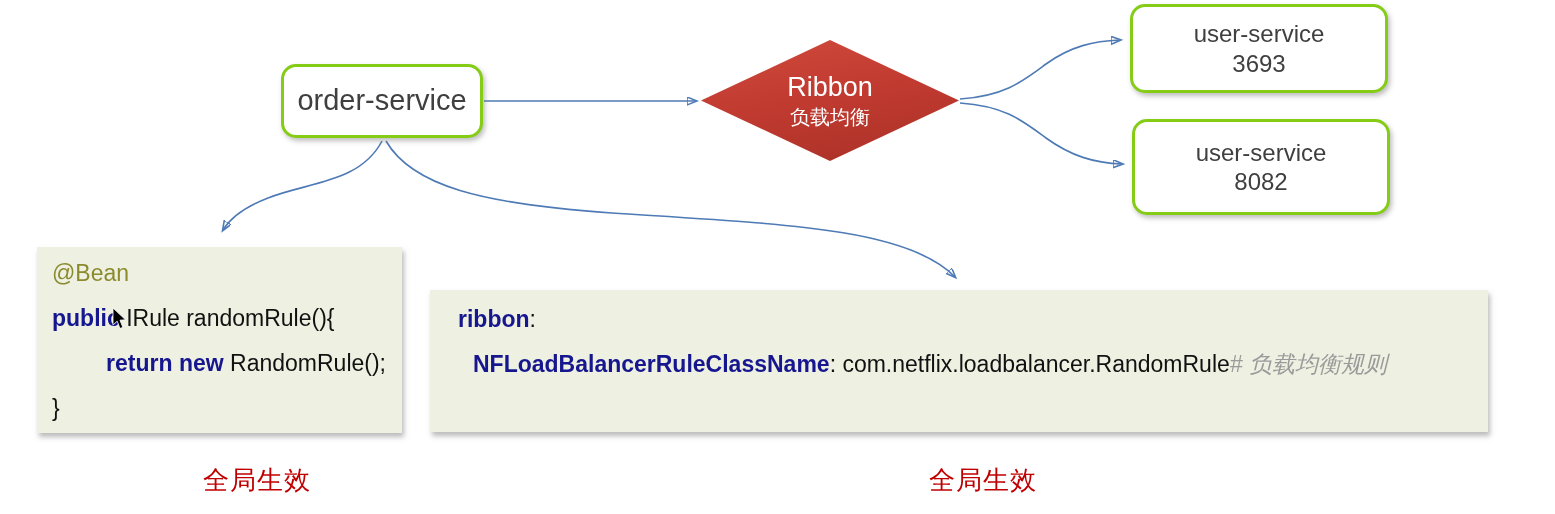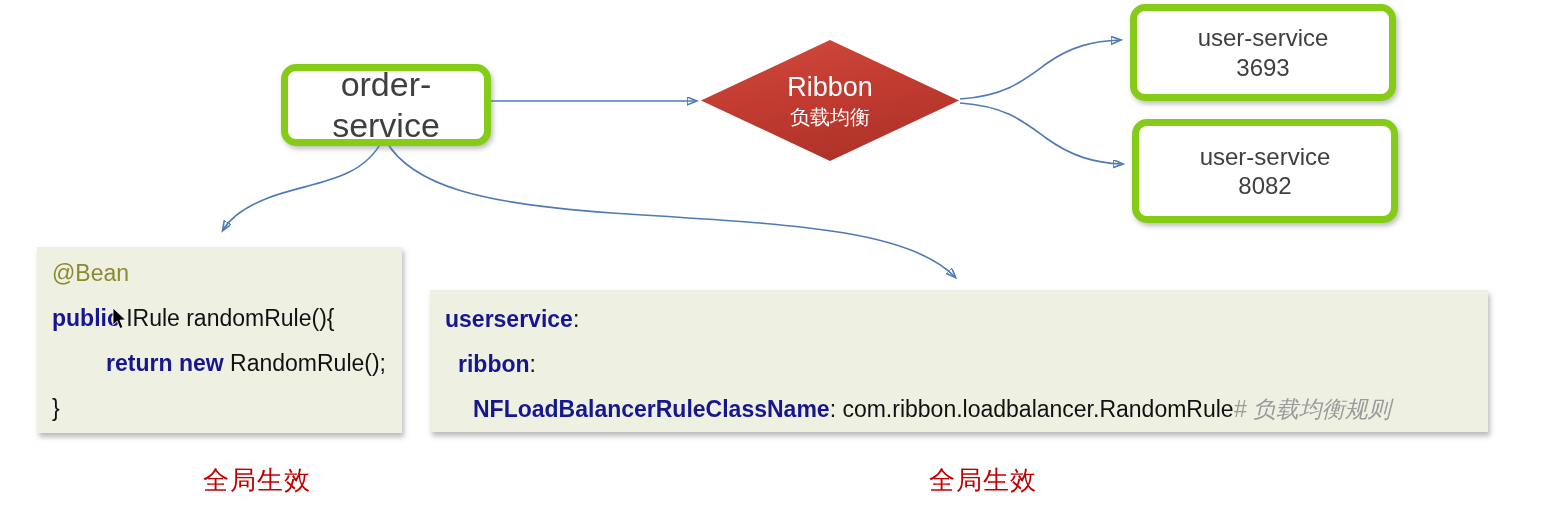--- a/index.html
+++ b/index.html
@@ -7,29 +7,29 @@
     position:relative;
     width:1555px;height:514px;
     background:#ffffff;
     font-family:"Liberation Sans","DejaVu Sans",sans-serif;
     overflow:hidden;
   }
   
   .node{
     position:absolute;
     background:#ffffff;
-    border:7px solid #84cc16;
+    border:3px solid #84cc16;
     border-radius:15px;
     box-shadow:2px 3px 5px rgba(110,110,110,.45);
     display:flex;flex-direction:column;align-items:center;justify-content:center;
     color:#3f3f3f;
     text-align:center;
     line-height:1.22;
   }
-  #node-order{left:281px;top:64px;width:196px;height:68px;font-size:34px;}
+  #node-order{left:281px;top:64px;width:196px;height:68px;font-size:29px;}
   #node-user1{left:1130px;top:4px;width:252px;height:83px;font-size:24px;}
   #node-user2{left:1132px;top:119px;width:252px;height:90px;font-size:24px;}
   #diamond{
     position:absolute;left:701px;top:40px;width:258px;height:121px;
     background:linear-gradient(170deg,#cf4a3c 0%,#c23b31 45%,#a93026 100%);
     -webkit-clip-path:polygon(50% 0,100% 50%,50% 100%,0 50%);
     clip-path:polygon(50% 0,100% 50%,50% 100%,0 50%);
     display:flex;flex-direction:column;align-items:center;justify-content:center;
     color:#ffffff;text-align:center;line-height:1.25;
   }
@@ -106,23 +106,22 @@
   </div>
 
   <div class="codeblock" id="code-left">
     <div class="cline"><span class="olive">@Bean</span></div>
     <div class="cline"><span class="kw">public </span><span>IRule randomRule(){</span></div>
     <div class="cline ind2"><span class="kw">return new </span><span>RandomRule();</span></div>
     <div class="cline"><span>}</span></div>
   </div>
 
   <div class="codeblock" id="code-right">
-    <div class="cline"><span class="kw">userservice</span><span>:</span></div>
     <div class="cline ind1"><span class="kw">ribbon</span><span>:</span></div>
-    <div class="cline ind3"><span class="kw">NFLoadBalancerRuleClassName</span><span>: com.ribbon.loadbalancer.RandomRule</span><span class="comment"># 负载均衡规则</span></div>
+    <div class="cline ind3"><span class="kw">NFLoadBalancerRuleClassName</span><span>: com.netflix.loadbalancer.RandomRule</span><span class="comment"># 负载均衡规则</span></div>
   </div>
 
   <div class="caption" id="caption-left">全局生效</div>
   <div class="caption" id="caption-right">全局生效</div>
 
   <svg id="cursor" viewBox="0 0 15 22">
     <path d="M1,0 L1,17 L5.2,13.2 L8,20.5 L10.8,19.3 L8,12.2 L13.5,11.8 Z" fill="#000000" stroke="#ffffff" stroke-width="0.8"></path>
   </svg>
 
 </div>

